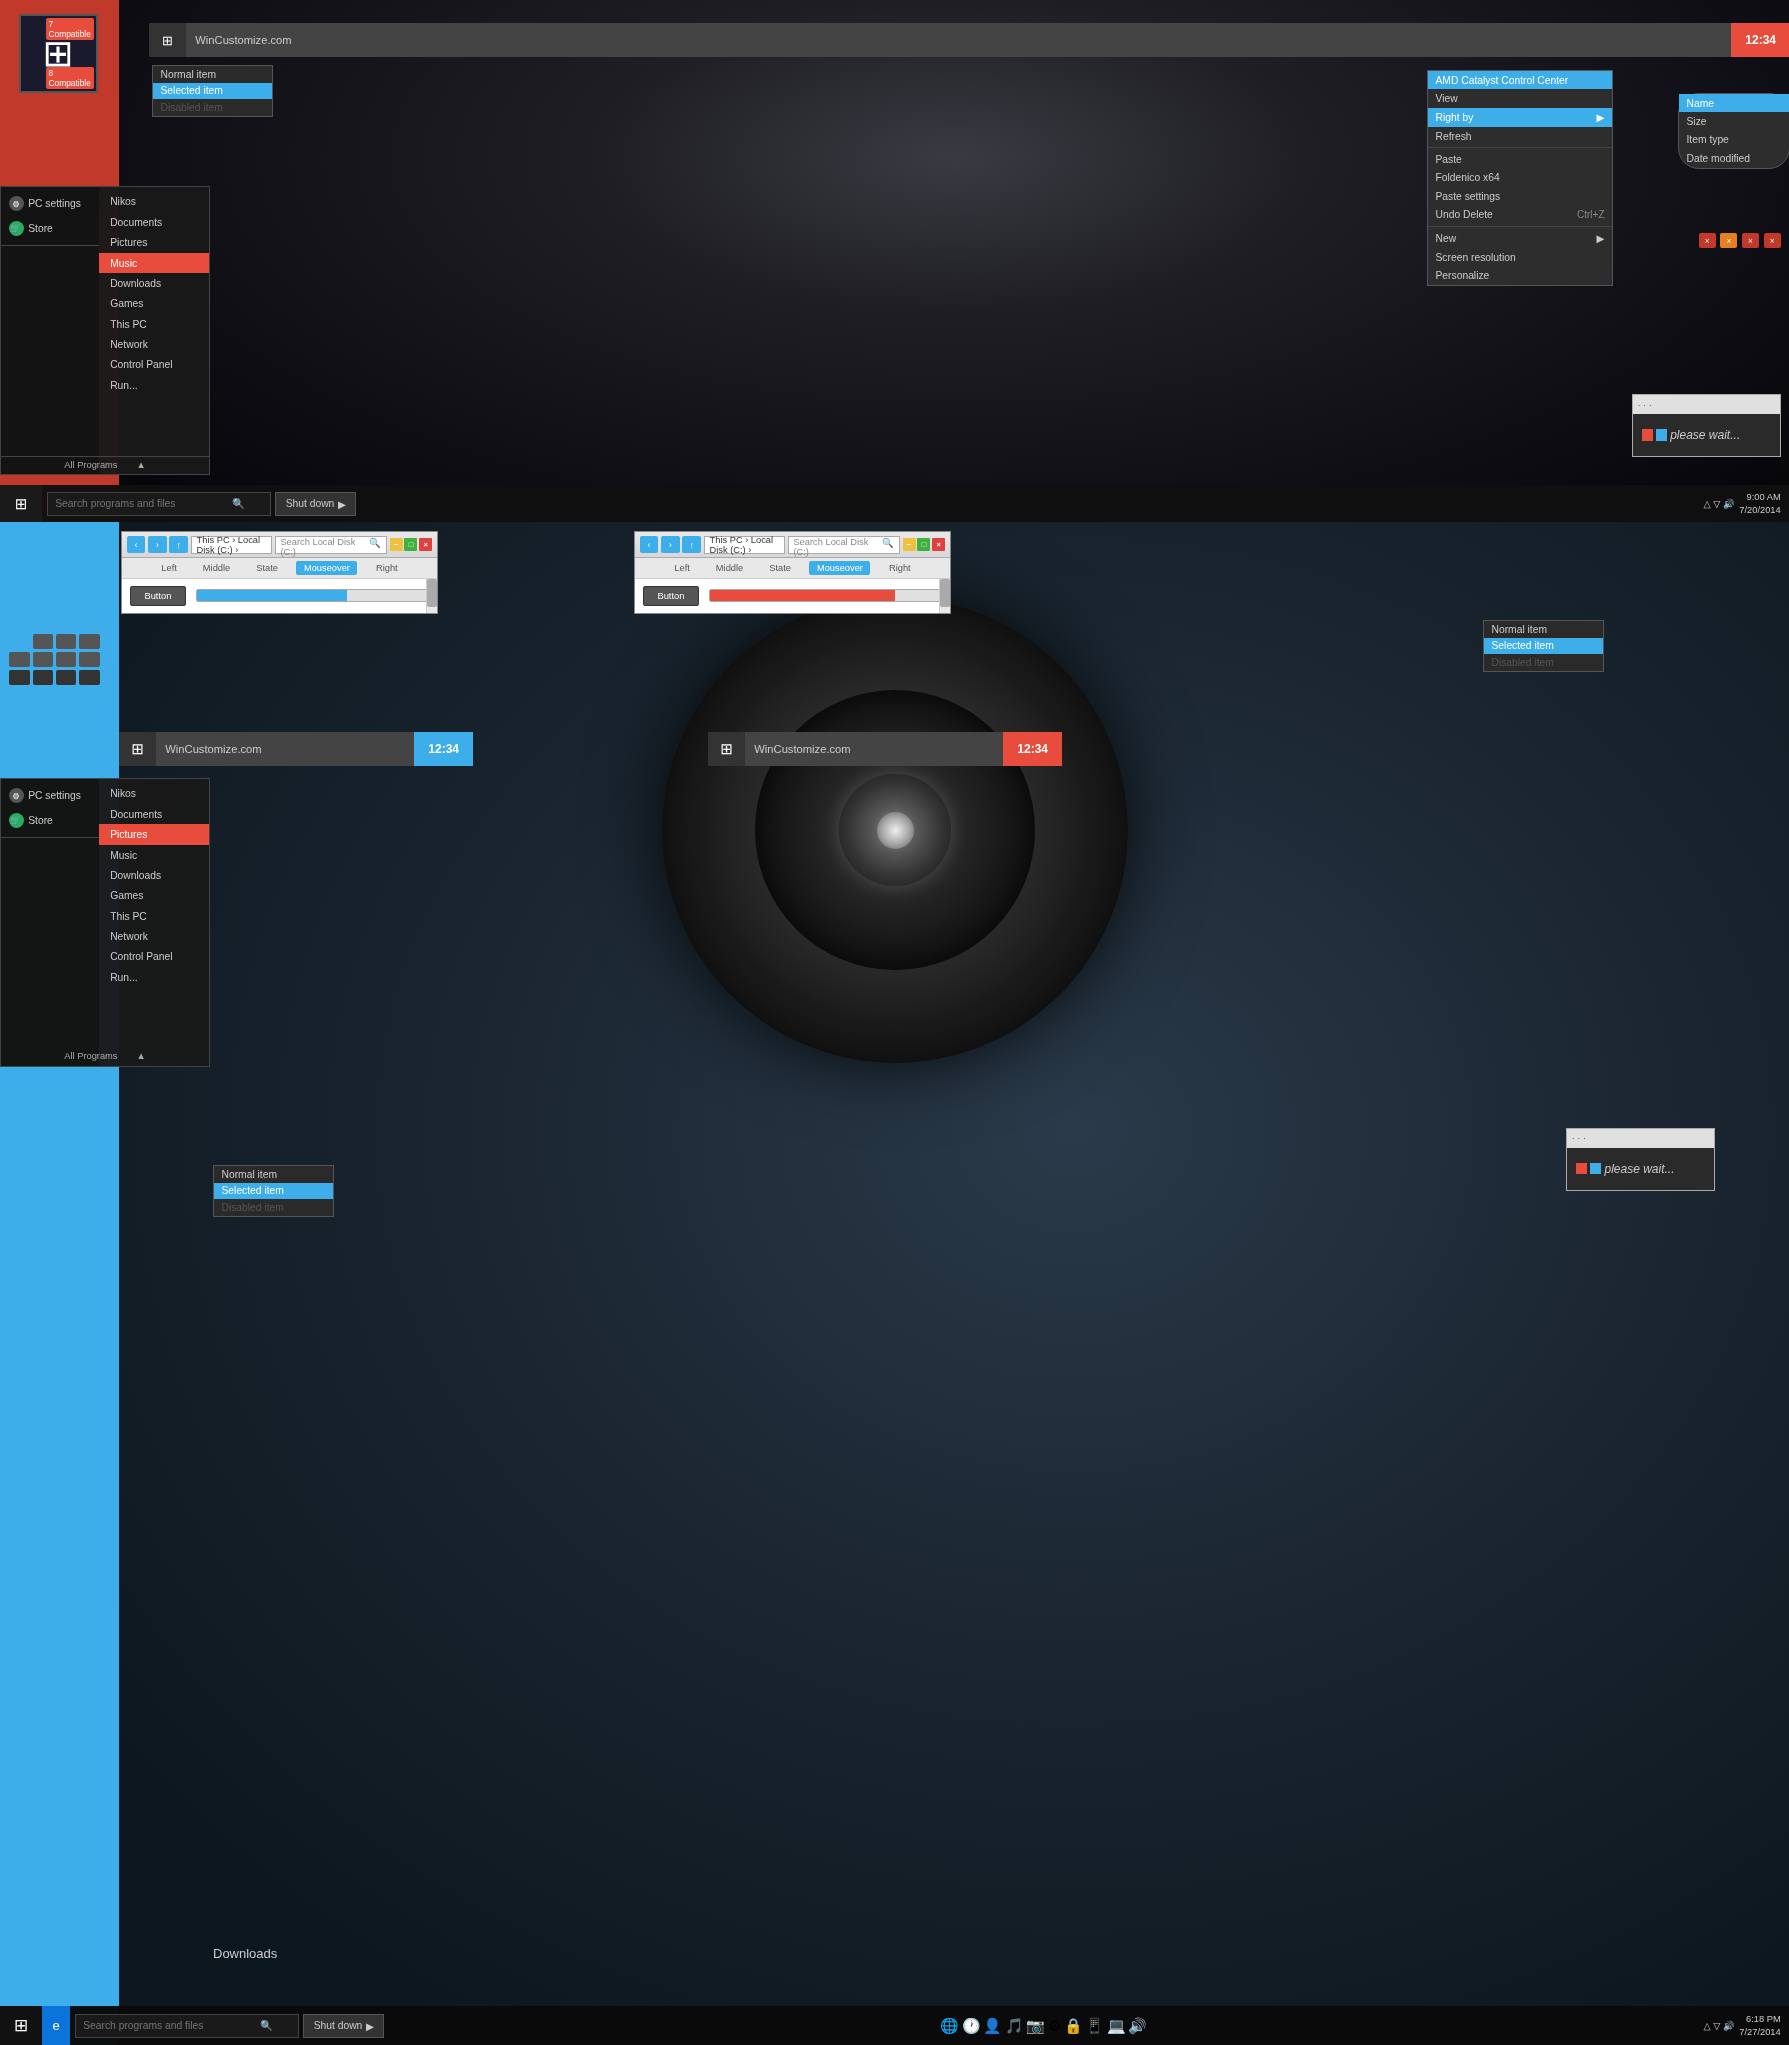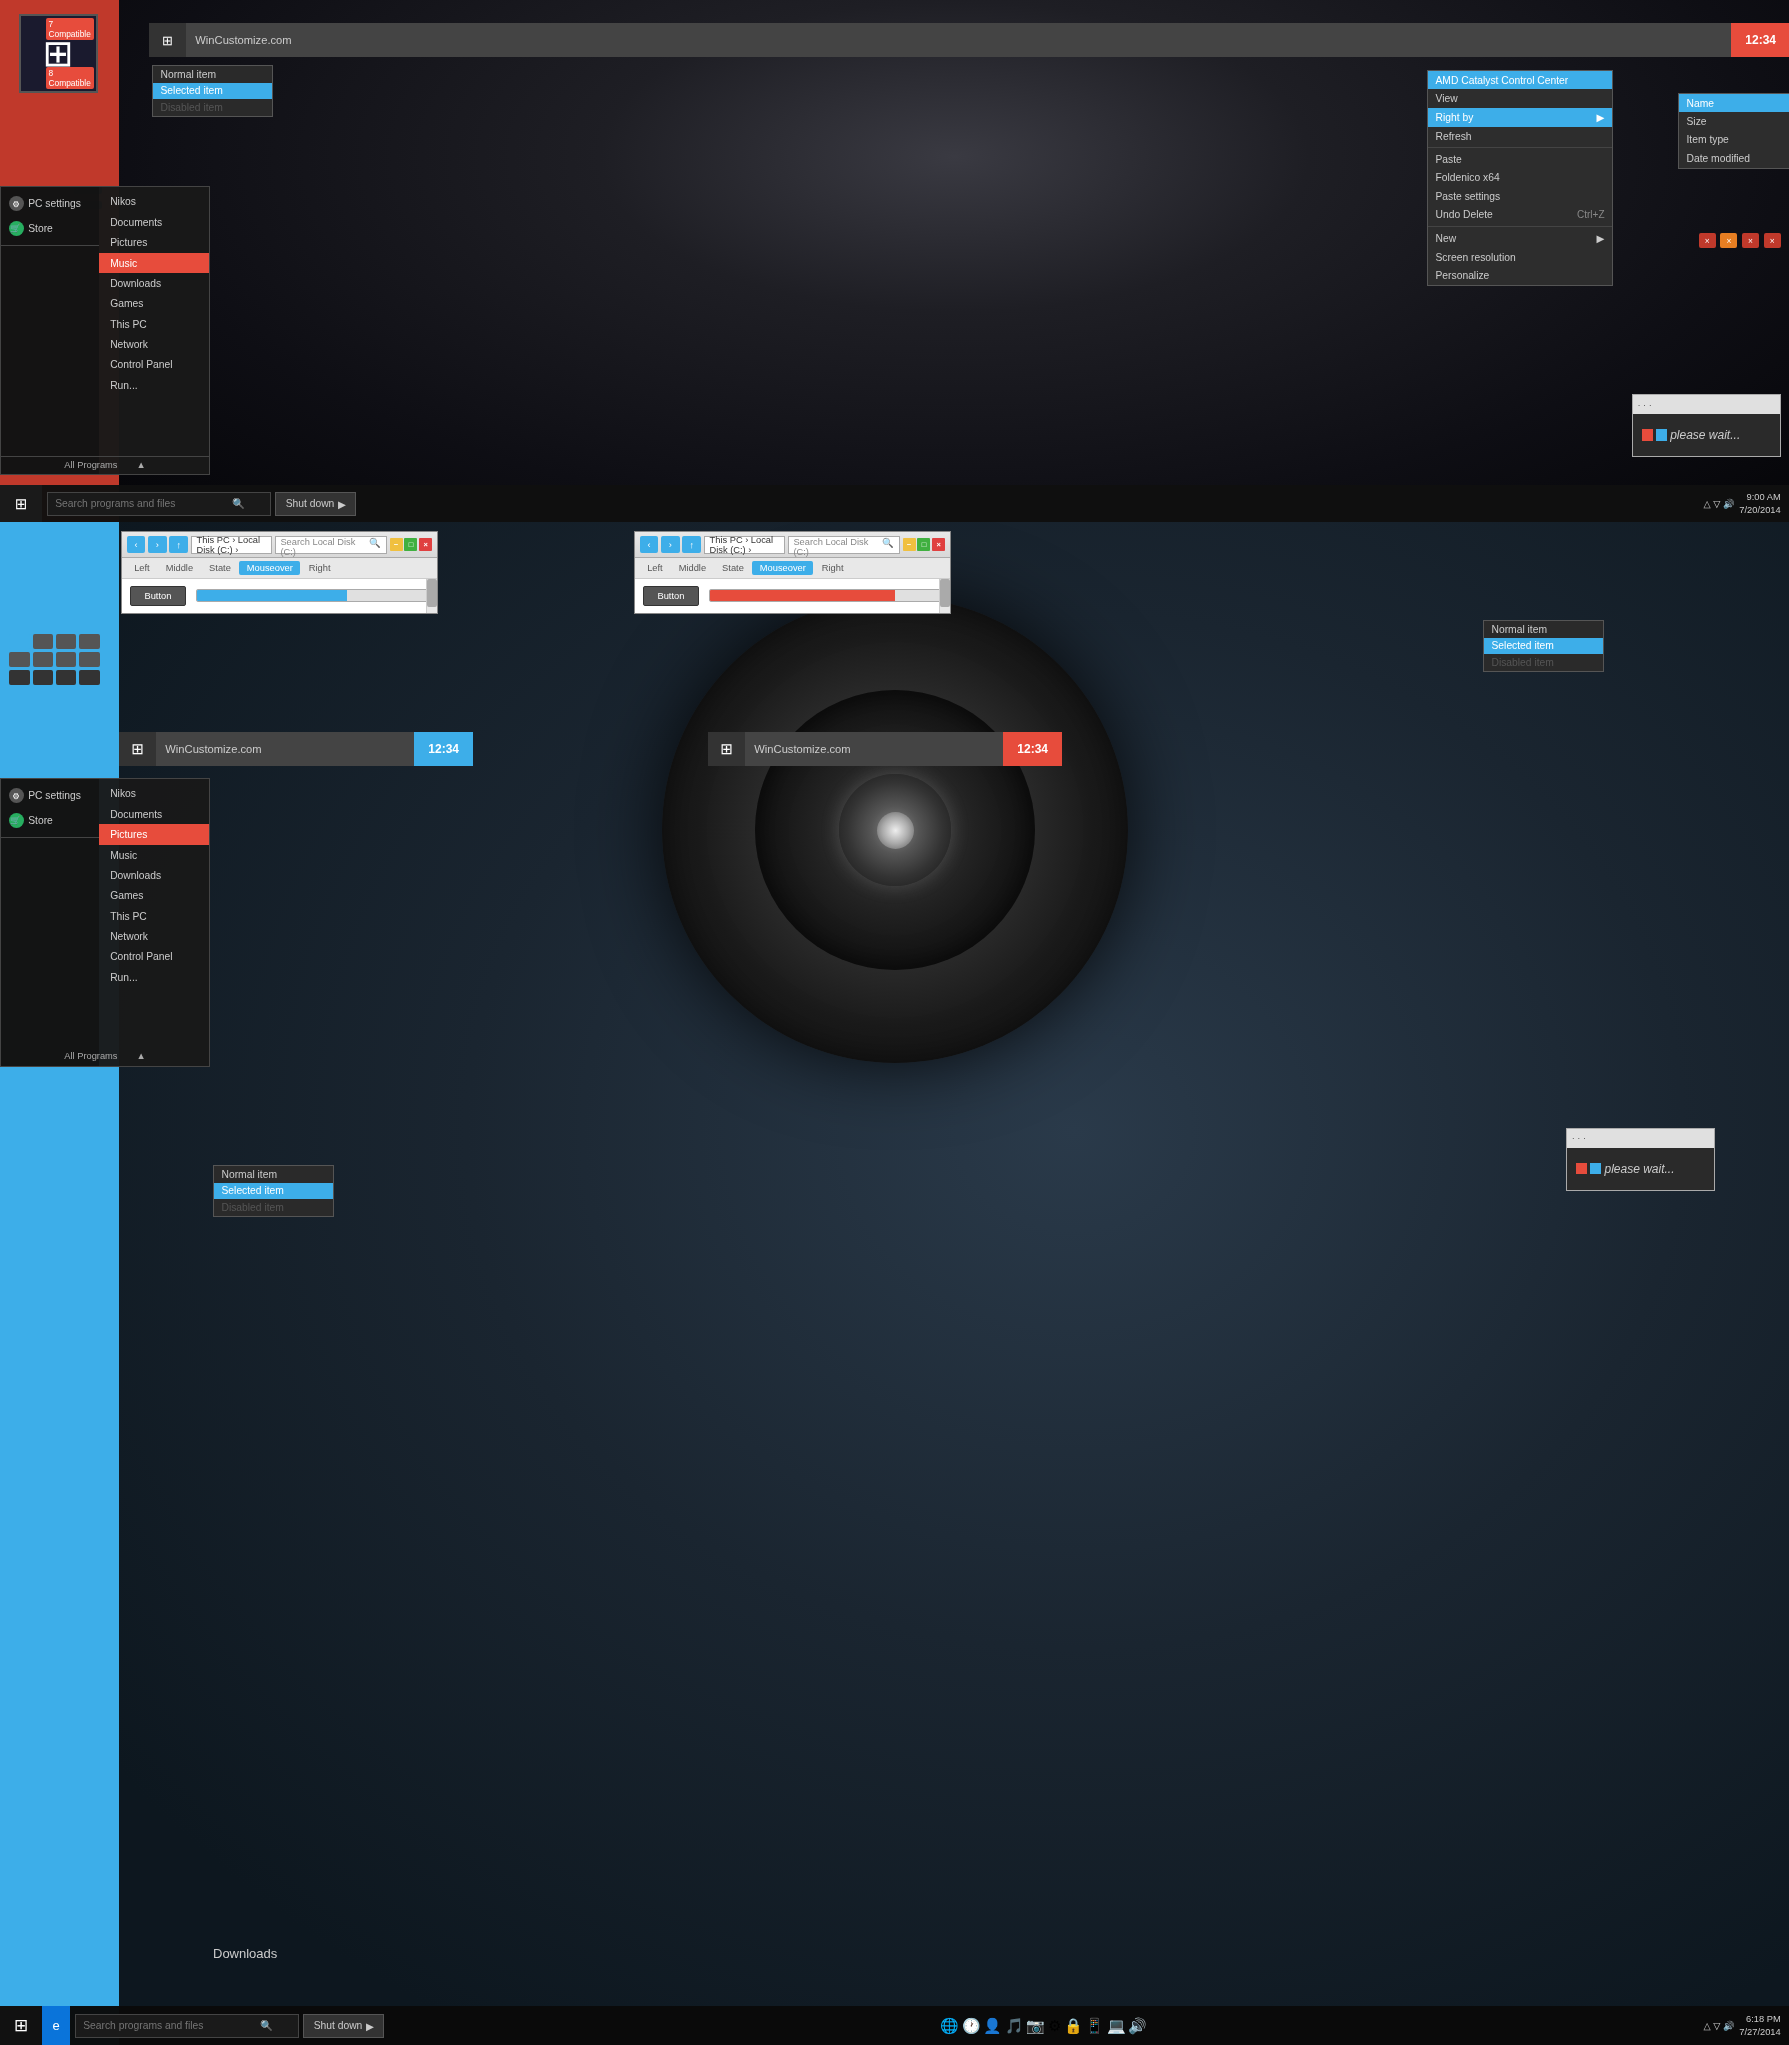--- a/index.html
+++ b/index.html
@@ -500,24 +500,25 @@
       display: flex; align-items:flex-start;
       padding: 0 4.7px;
       justify-content: space-between;
     }
     .fe-content {
       padding: 4.7px;
       background: white;
     }
     .fe-tabs {
       display: flex;
-      gap: 1px;
+      gap: 11px;
       padding: 2.8px 4.7px;
       background: #e8e8e8;
       border-bottom: 0.9px solid #ccc;
+      justify-content: center;
     }
     .fe-tab {
       padding: 1.9px 7.5px;
       font-size: 9.3px;
       color: #555;
       background: transparent;
       cursor: pointer;
     }
     .fe-tab.active {
       background: #3daee9;
@@ -745,21 +746,21 @@
       <span>▶</span>
     </div>
     <div class="context-menu-item">
       <span>Screen resolution</span>
     </div>
     <div class="context-menu-item">
       <span>Personalize</span>
     </div>
   </div>
 
-  <div class="submenu" style="position:absolute;top:93px;right:0px;z-index:35;">
+  <div class="submenu" style="position:absolute;top:93px;right:0px;z-index:35;border-radius:21px;">
     <div class="submenu-item active">Name</div>
     <div class="submenu-item">Size</div>
     <div class="submenu-item">Item type</div>
     <div class="submenu-item">Date modified</div>
   </div>
 
   <div class="minmax-row">
     <div class="minmax-btn btn-red">×</div>
     <div class="minmax-btn btn-orange">×</div>
     <div class="minmax-btn btn-red">×</div>

